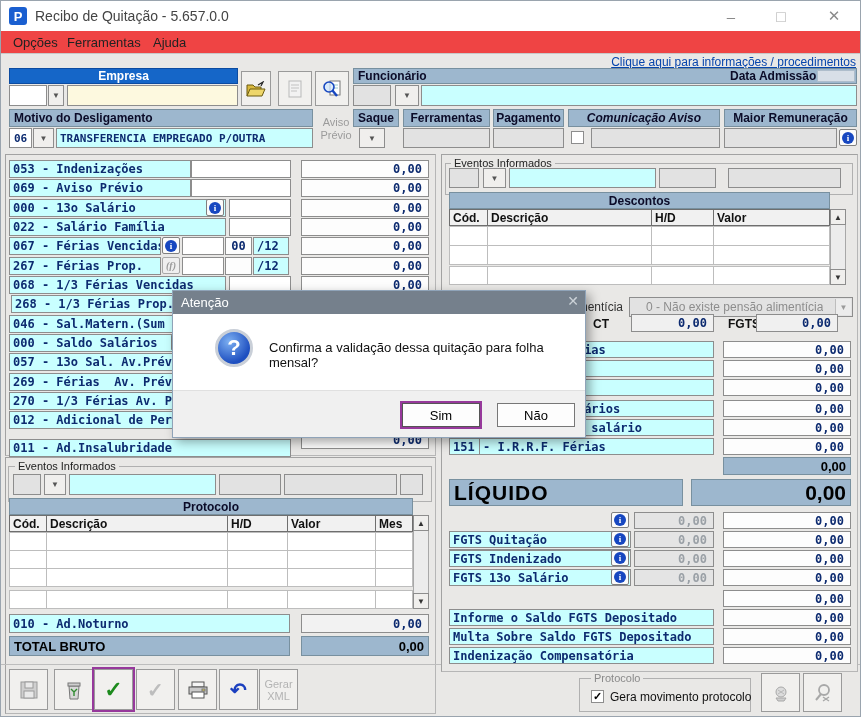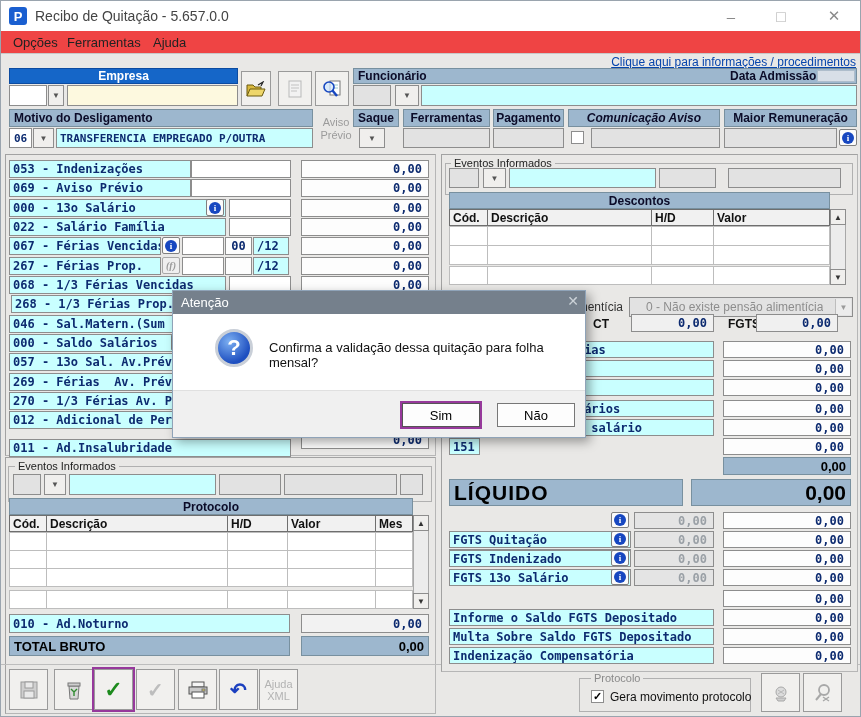--- a/index.html
+++ b/index.html
@@ -334,21 +334,21 @@
           <rect x="1" y="6" width="18" height="7" fill="#c9c9c9" stroke="#555"></rect>
           <rect x="4" y="11" width="12" height="6" fill="#fff" stroke="#555"></rect>
           <rect x="14" y="8" width="3" height="2" fill="#e8d44c" stroke="#777"></rect>
         </svg>
       </span>
     </div>
     <div class="tbtn" style="left:218px; top:615px; color:#1b3fbf; font-size:20px; font-weight:bold;">
       <span>↶</span>
     </div>
     <div class="tbtn" style="left:258px; top:615px; color:#b3b3b3; font-size:11px; text-align:center;">
-      <span style="width:34px; white-space:normal; line-height:12px;">Ajuda XML</span>
+      <span style="width:34px; white-space:normal; line-height:12px;">Gerar XML</span>
     </div>
 
     <div class="panel" style="left:440px; top:100px; width:417px; height:518px; background:#e9e8e6;"></div>
 
     <div class="group" style="left:444px; top:109px; width:408px; height:32px;"></div>
     <div class="grouplabel" style="left:450px; top:103px;">Eventos Informados</div>
     <div class="box dis" style="left:448px; top:114px; width:30px; height:20px;"></div>
     <div class="combo" style="left:482px; top:114px; width:23px; height:20px;">
       <span>▼</span>
     </div>
@@ -401,20 +401,21 @@
     <div class="cyan" style="left:448px; top:325px; width:31px; height:17px;"></div>
     <div class="cyan" style="left:478px; top:325px; width:235px; height:17px;">- I.N.S.S. 13o</div>
     <div class="val" style="left:722px; top:325px; width:128px; height:17px;">0,00</div>
     <div class="cyan" style="left:448px; top:346px; width:31px; height:17px;"></div>
     <div class="cyan" style="left:478px; top:346px; width:235px; height:17px;">- I.R.R.F. Salários</div>
     <div class="val" style="left:722px; top:346px; width:128px; height:17px;">0,00</div>
     <div class="cyan" style="left:448px; top:365px; width:31px; height:17px;"></div>
     <div class="cyan" style="left:478px; top:365px; width:235px; height:17px;">- I.R.R.F. 13o salário</div>
     <div class="val" style="left:722px; top:365px; width:128px; height:17px;">0,00</div>
     <div class="cyan" style="left:448px; top:384px; width:31px; height:17px;">151</div>
+    <div class="cyan" style="left:478px; top:384px; width:235px; height:17px;">- I.R.R.F. Férias</div>
     <div class="val" style="left:722px; top:384px; width:128px; height:17px;">0,00</div>
 
     <div class="bar" style="left:722px; top:403px; width:128px; height:18px; justify-content:flex-end; color:#000; font-size:13px;">0,00</div>
 
     <div class="bar" style="left:448px; top:425px; width:234px; height:27px; font-size:21px; color:#000; letter-spacing:1px;">LÍQUIDO</div>
     <div class="bar" style="left:690px; top:425px; width:160px; height:27px; justify-content:flex-end; font-size:21px; color:#000;">0,00</div>
 
     <div class="cyan" style="left:448px; top:458px; width:182px; height:17px;margin-top:37px;">FGTS Mês Anterior</div>
     <div class="infoicon" style="left:610px; top:458px; height:16px;">
         <span class="dot">i</span>

